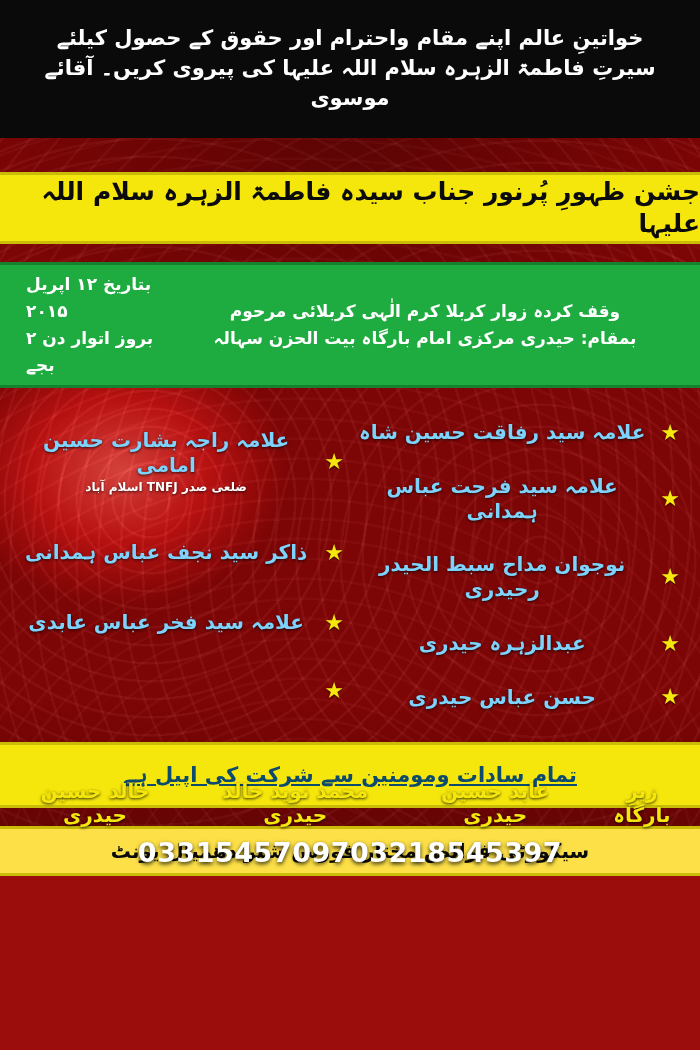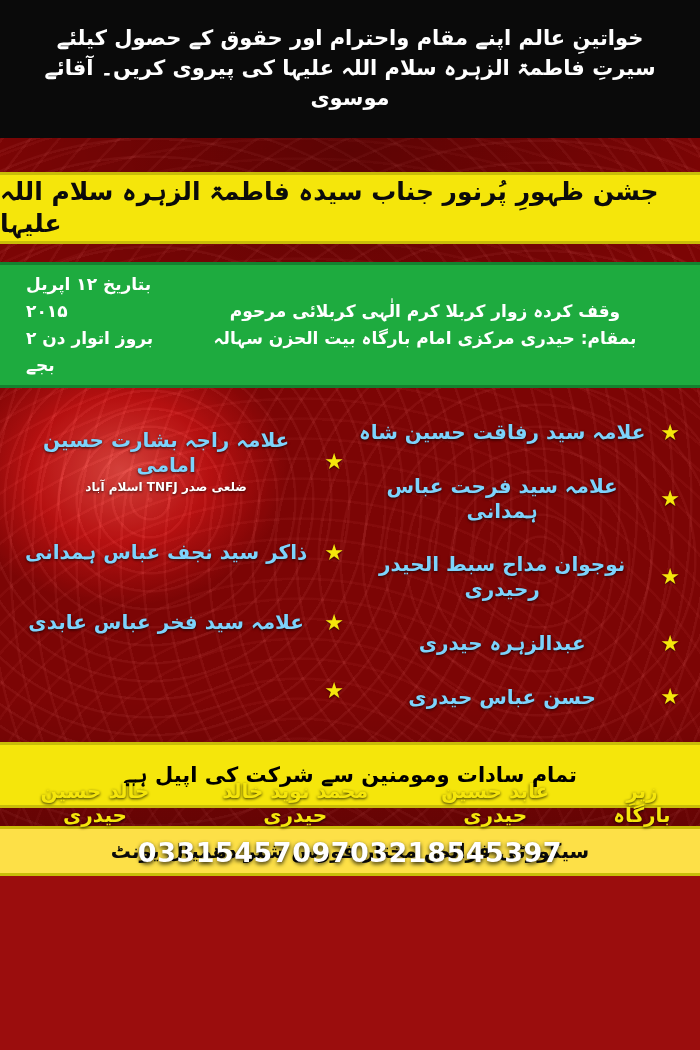--- a/index.html
+++ b/index.html
@@ -83,21 +83,21 @@
     height: 72px;
     background: #f5e60b;
     border-top: 3px solid #c9bd08;
     border-bottom: 3px solid #c9bd08;
   }
   .band-yellow-1 .line {
     color: #0b0b0b;
     font-size: 25px;
     font-weight: bold;
     line-height: 1.3;
-    text-align: left;
+    text-align: right;
     border-radius: 30px;
   }
 
   .band-green {
     top: 262px;
     height: 126px;
     background: #1eab3f;
     border-top: 3px solid #14822f;
     border-bottom: 3px solid #14822f;
     flex-direction: row;
@@ -127,24 +127,25 @@
   }
 
   .band-yellow-2 {
     top: 742px;
     height: 66px;
     background: #f5e60b;
     border-top: 3px solid #c9bd08;
     border-bottom: 3px solid #c9bd08;
   }
   .band-yellow-2 .line {
-    color: #000000;
+    color: #0c4a6e;
     font-size: 21px;
     font-weight: bold;
     line-height: 1.35;
+    text-decoration: underline;
   }
 
   .band-yellow-3 {
     top: 826px;
     height: 50px;
     background: #fde047;
     border-top: 3px solid #c9bd08;
     border-bottom: 3px solid #c9bd08;
   }
   .band-yellow-3 .line {

